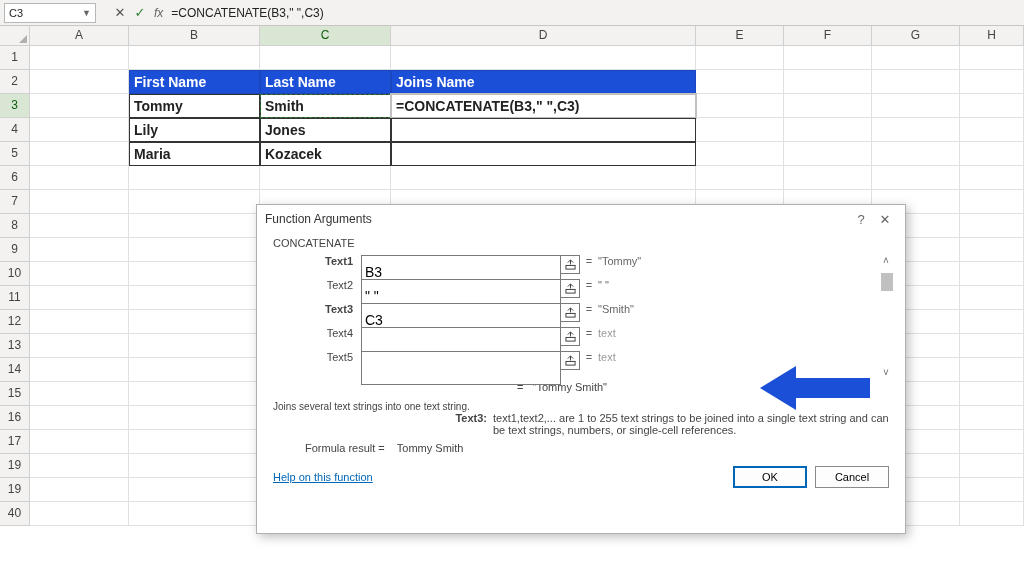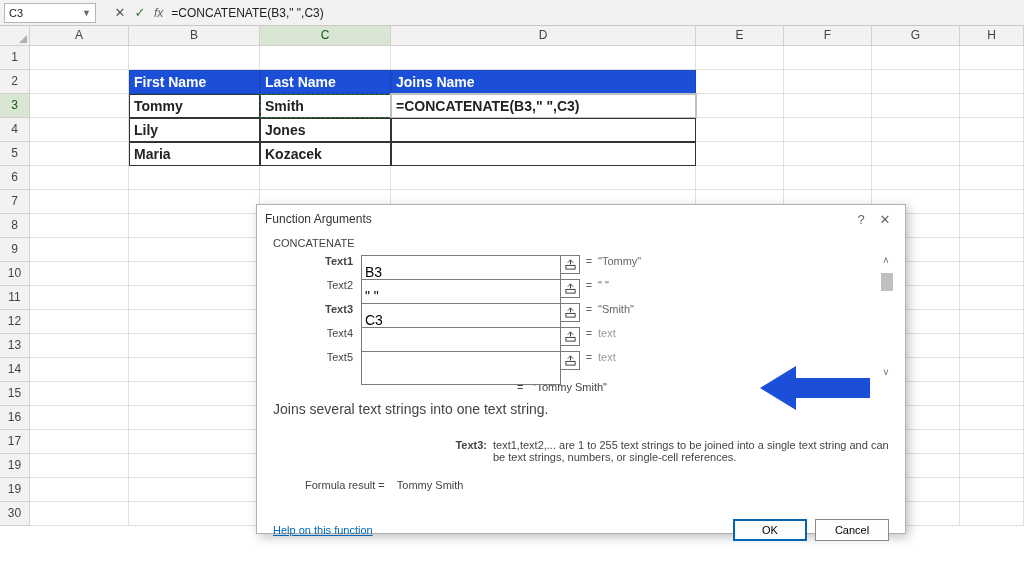--- a/index.html
+++ b/index.html
@@ -55,25 +55,25 @@
   .arg-pick { width:19px; height:19px; border:1px solid #7a7a7a; border-left:none; background:#fff; display:flex; align-items:center; justify-content:center;}
   .arg-pick svg { width:11px; height:11px; }
   .arg-eq { width:18px; text-align:center; color:#666;}
   .arg-val { color:#666; font-size:11px;}
   .arg-val.dim { color:#999;}
   .scroll-up, .scroll-dn { position:absolute; right:-4px; width:14px; height:14px; color:#666; font-size:10px; text-align:center;}
   .scroll-up{ top:0; } .scroll-dn{ top:112px;} 
   .scroll-thumb{ position:absolute; right:-4px; top:18px; width:12px; height:18px; background:#c0c0c0;}
   .result-line { display:flex; margin:6px 0 8px 0;}
   .result-eq { width:340px; text-align:right; padding-right:6px;}
-  .desc { font-size:14px; color:#444; margin-bottom:22px;}
-  .arg-help { display:flex; font-size:11px; margin-bottom:16px;}
+  .desc { font-size:10px; color:#444; margin-bottom:0;}
+  .arg-help { display:flex; font-size:11px; margin-bottom:6px;}
   .arg-help-label { width:220px; text-align:right; font-weight:bold; padding-right:6px;}
   .arg-help-text { flex:1; color:#444;}
-  .formula-result { font-size:11px; color:#444; margin-bottom:18px;padding-left:32px;}
+  .formula-result { font-size:11px; color:#444; margin-bottom:2px;padding-left:32px;}
   .dlg-footer { display:flex; align-items:center; padding:0 16px 12px 16px;}
   .help-link { color:#0067b8; font-size:11px; text-decoration:underline; cursor:pointer;}
   .spacer { flex:1;}
   .dlg-btn { width:74px; height:22px; border:1px solid #8a8a8a; background:#fdfdfd; font-size:11px; margin-left:8px;}
   .dlg-btn.primary { border:1px solid #0067b8; box-shadow:0 0 0 1px #0067b8 inset;}
 
   
   .big-arrow { position:absolute; left:760px; top:366px; width:110px; height:44px; }
   .big-arrow .shaft { position:absolute; left:34px; top:12px; width:76px; height:20px; background:#1c4fd8;}
   .big-arrow .head { position:absolute; left:0; top:0; width:0; height:0; border-top:22px solid transparent; border-bottom:22px solid transparent; border-right:36px solid #1c4fd8;}
@@ -317,21 +317,21 @@
       <div class="cell colA"></div>
       <div class="cell colB"></div>
       <div class="cell colC"></div>
       <div class="cell colDE"></div>
       <div class="cell colE"></div>
       <div class="cell colF"></div>
       <div class="cell colG"></div>
       <div class="cell colH colWide"></div>
     </div>
   <div class="row">
-      <div class="row-h">30</div>
+      <div class="row-h">40</div>
       <div class="cell colA"></div>
       <div class="cell colB"></div>
       <div class="cell colC"></div>
       <div class="cell colDE"></div>
       <div class="cell colE"></div>
       <div class="cell colF"></div>
       <div class="cell colG"></div>
       <div class="cell colH colWide"></div>
     </div>
 </div>

